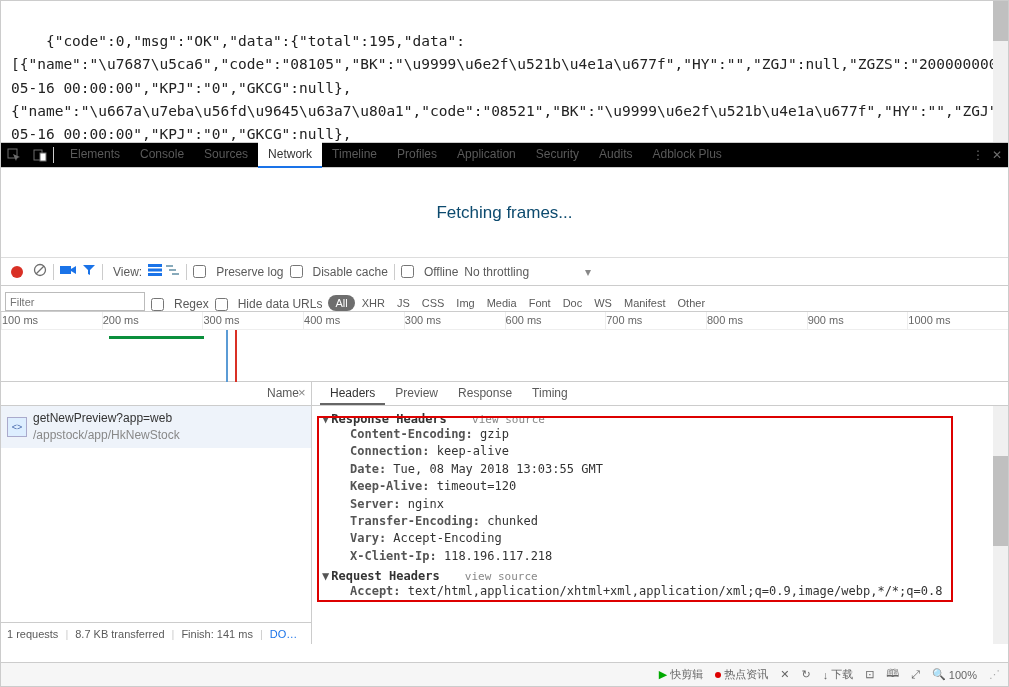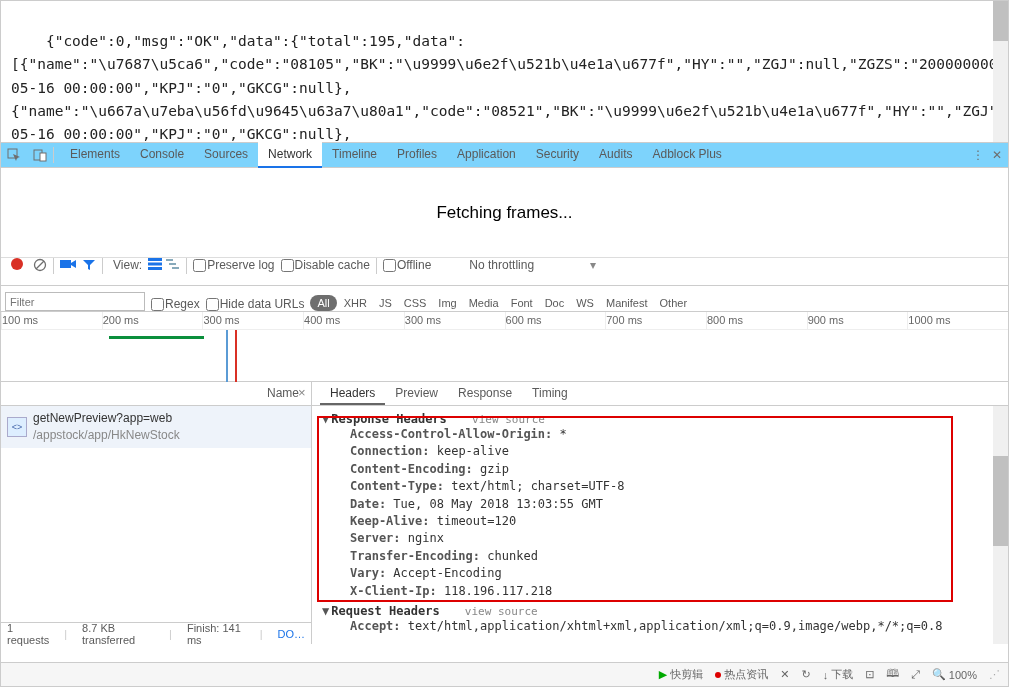--- a/index.html
+++ b/index.html
@@ -5,42 +5,42 @@
 * { margin: 0; padding: 0; box-sizing: border-box; }
 body { font-family: "Segoe UI", Arial, sans-serif; font-size: 12px; color: #333; background: #fff; }
 .main-wrapper { width: 1009px; height: 687px; position: relative; border: 1px solid #ccc; }
 
 
 .json-content { height: 141px; overflow: hidden; padding: 6px 10px; font-family: "Consolas", monospace; font-size: 14.5px; color: #222; line-height: 1.6; white-space: pre; position: relative; }
 .json-scroll { position: absolute; right: 0; top: 0; width: 15px; height: 141px; background: #f0f0f0; }
 .json-scroll-thumb { position: absolute; top: 0; width: 15px; height: 40px; background: #c0c0c0; }
 
 
-.devtools-tabs { display: flex; align-items: center; height: 26px; border-top: 1px solid #ccc; border-bottom: 1px solid #ccc; background: #7dd3fc; }
+.devtools-tabs { display: flex; align-items: center; height: 26px; border-top: 1px solid #ccc; border-bottom: 1px solid #ccc; background: #000000; }
 .dt-icon { width: 20px; height: 20px; display: flex; align-items: center; justify-content: center; margin: 0 3px; color: #6e6e6e; }
 .dt-tabs-list { display: flex; margin-left: 6px; }
 .dt-tab { padding: 5px 10px; color: #5a5a5a; cursor: pointer; }
 .dt-tab.active { color: #333; border-bottom: 2px solid #1a73e8; background: #fff; }
 .dt-right { margin-left: auto; display: flex; align-items: center; padding-right: 6px; gap: 8px; color: #6e6e6e; }
 
 
-.frames-area { height: 90px; display: flex; align-items: center; justify-content: center; color: #000000; font-size: 17px; border-bottom: 1px solid #ddd; }
-
-
-.net-toolbar { display: flex; align-items: flex-start; height: 28px; border-bottom: 1px solid #ccc; padding: 0 6px; gap: 6px; }
+.frames-area { height: 90px; display: flex; align-items: center; justify-content: center; color: #0c4a6e; font-size: 17px; border-bottom: 1px solid #ddd; }
+
+
+.net-toolbar { display: flex; align-items: center; height: 28px; border-bottom: 1px solid #ccc; padding: 0 6px; gap: 6px; }
 .record-btn { width: 12px; height: 12px; border-radius: 50%; background: #d93025; margin: 0 4px; }
 .clear-btn { color: #6e6e6e; }
 .divider-v { width: 1px; height: 16px; background: #ccc; }
 .cam-icon { color: #1a73e8; }
 .filter-icon { color: #1a73e8; }
 .view-label { color: #5a5a5a; margin-left: 4px; }
 .view-icons { display: flex; gap: 4px; color: #1a73e8; }
-.checkbox-item { display: flex; align-items: center; gap: 1px; color: #5a5a5a; }
+.checkbox-item { display: flex; align-items: center; gap: 10px; color: #5a5a5a; }
 .checkbox-item input { margin: 0; }
-.throttle { color: #5a5a5a; margin-left: 32px; }
+.throttle { color: #5a5a5a; }
 
 
 .filter-row { display: flex; align-items: flex-end; height: 26px; border-bottom: 1px solid #ccc; padding: 0 4px; gap: 6px; }
 .filter-input { width: 140px; height: 19px; border: 1px solid #bbb; padding: 1px 4px; font-size: 11px; color: #999; }
 .type-pill { padding: 2px 7px; border-radius: 8px; background: #6e6e6e; color: #fff; font-size: 11px; }
 .type-item { padding: 2px 5px; color: #5a5a5a; font-size: 11px; cursor: pointer; }
 
 
 .timeline-area { height: 70px; border-bottom: 1px solid #ccc; position: relative; }
 .timeline-ticks { display: flex; height: 18px; border-bottom: 1px solid #eee; }
@@ -67,21 +67,21 @@
 .hdr-section-title { color: #333; font-weight: 600; }
 .hdr-section-title .tri { color: #555; margin-right: 2px; }
 .hdr-view-source { color: #888; font-weight: normal; margin-left: 18px; font-size: 11px; }
 .hdr-line { padding: 0 0 0 28px; line-height: 1.45; }
 .hdr-key { font-weight: 600; color: #555; }
 .hdr-val { color: #333; }
 .detail-scroll { position: absolute; right: 0; top: 0; width: 15px; height: 100%; background: #f0f0f0; }
 .detail-scroll-thumb { position: absolute; top: 50px; width: 15px; height: 90px; background: #c0c0c0; }
 
 
-.status-bar { height: 22px; border-top: 1px solid #ccc; display: flex; align-items: center; padding: 0 6px; font-size: 11px; color: #5a5a5a; gap: 12px; }
+.status-bar { height: 22px; border-top: 1px solid #ccc; display: flex; align-items: center; padding: 0 6px; font-size: 11px; color: #5a5a5a; gap: 4px; }
 .status-bar .sep { color: #ccc; margin: 0 3px; }
 .dom-link { color: #1a73e8; }
 
 
 .taskbar { position: absolute; bottom: 0; left: 0; right: 0; height: 24px; border-top: 1px solid #ccc; background: #f6f6f6; display: flex; align-items: center; justify-content: flex-end; padding: 0 8px; gap: 12px; font-size: 11px; color: #666; }
 .tb-item { display: flex; align-items: center; gap: 3px; }
 .green-play { color: #0a0; }
 .red-dot-sm { width: 6px; height: 6px; border-radius: 50%; background: #d00; display: inline-block; }
 </style>
 </head>
@@ -264,24 +264,22 @@
           <div class="detail-tab">Timing</div>
         </div>
       <div class="headers-body">
         <div class="red-box"></div>
         <div class="hdr-section">
           <div class="hdr-section-title">
             <span class="tri">▼</span><span>Response Headers</span>
             <span class="hdr-view-source">view source</span>
           </div>
           <div id="resp-headers">
-              <div class="hdr-line"><span class="hdr-key">Access-Control-Allow-Origin:</span> <span class="hdr-val">*</span></div>
+              <div class="hdr-line"><span class="hdr-key">Content-Encoding:</span> <span class="hdr-val">gzip</span></div>
               <div class="hdr-line"><span class="hdr-key">Connection:</span> <span class="hdr-val">keep-alive</span></div>
-              <div class="hdr-line"><span class="hdr-key">Content-Encoding:</span> <span class="hdr-val">gzip</span></div>
-              <div class="hdr-line"><span class="hdr-key">Content-Type:</span> <span class="hdr-val">text/html; charset=UTF-8</span></div>
               <div class="hdr-line"><span class="hdr-key">Date:</span> <span class="hdr-val">Tue, 08 May 2018 13:03:55 GMT</span></div>
               <div class="hdr-line"><span class="hdr-key">Keep-Alive:</span> <span class="hdr-val">timeout=120</span></div>
               <div class="hdr-line"><span class="hdr-key">Server:</span> <span class="hdr-val">nginx</span></div>
               <div class="hdr-line"><span class="hdr-key">Transfer-Encoding:</span> <span class="hdr-val">chunked</span></div>
               <div class="hdr-line"><span class="hdr-key">Vary:</span> <span class="hdr-val">Accept-Encoding</span></div>
               <div class="hdr-line"><span class="hdr-key">X-Client-Ip:</span> <span class="hdr-val">118.196.117.218</span></div>
             </div>
         </div>
         <div class="hdr-section" style="margin-top:0">
           <div class="hdr-section-title">

